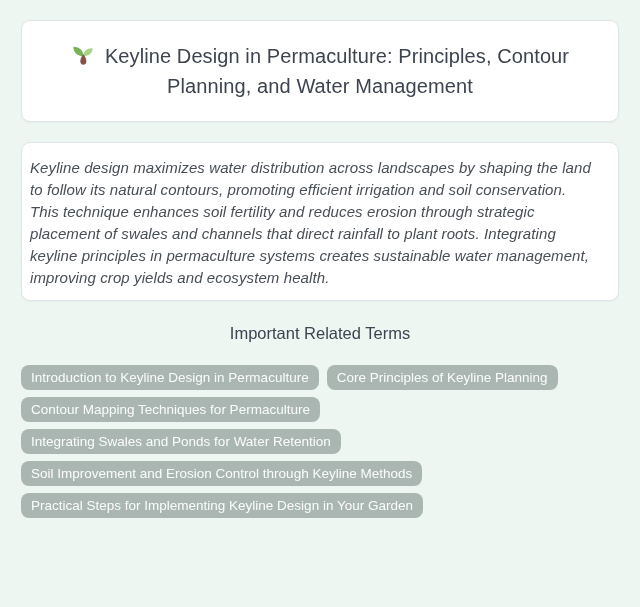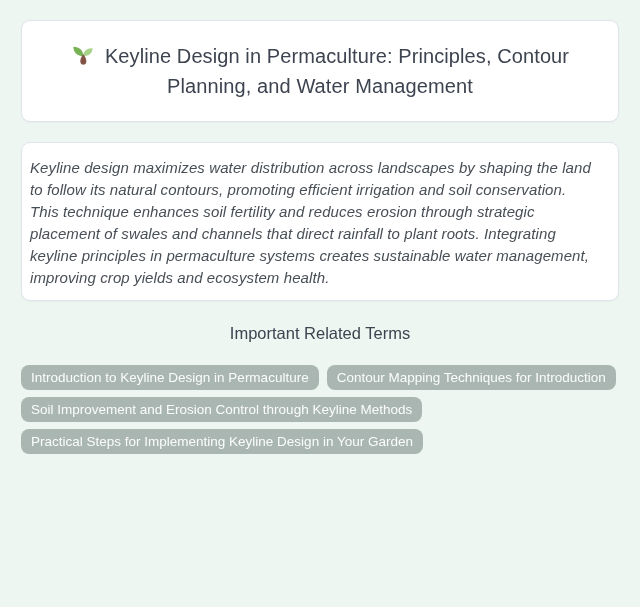--- a/index.html
+++ b/index.html
@@ -96,18 +96,20 @@
   </div>
 
   <div class="card summary-card">
     <p class="summary-text">Keyline design maximizes water distribution across landscapes by shaping the land to follow its natural contours, promoting efficient irrigation and soil conservation. This technique enhances soil fertility and reduces erosion through strategic placement of swales and channels that direct rainfall to plant roots. Integrating keyline principles in permaculture systems creates sustainable water management, improving crop yields and ecosystem health.</p>
   </div>
 
   <h2 class="terms-heading">Important Related Terms</h2>
 
   <div class="tags">
       <button class="tag">Introduction to Keyline Design in Permaculture</button>
-      <button class="tag">Contour Mapping Techniques for Introduction</button>
+      <button class="tag">Core Principles of Keyline Planning</button>
+      <button class="tag">Contour Mapping Techniques for Permaculture</button>
+      <button class="tag">Integrating Swales and Ponds for Water Retention</button>
       <button class="tag">Soil Improvement and Erosion Control through Keyline Methods</button>
       <button class="tag">Practical Steps for Implementing Keyline Design in Your Garden</button>
     </div>
 
 </div>
 
 </body></html>

